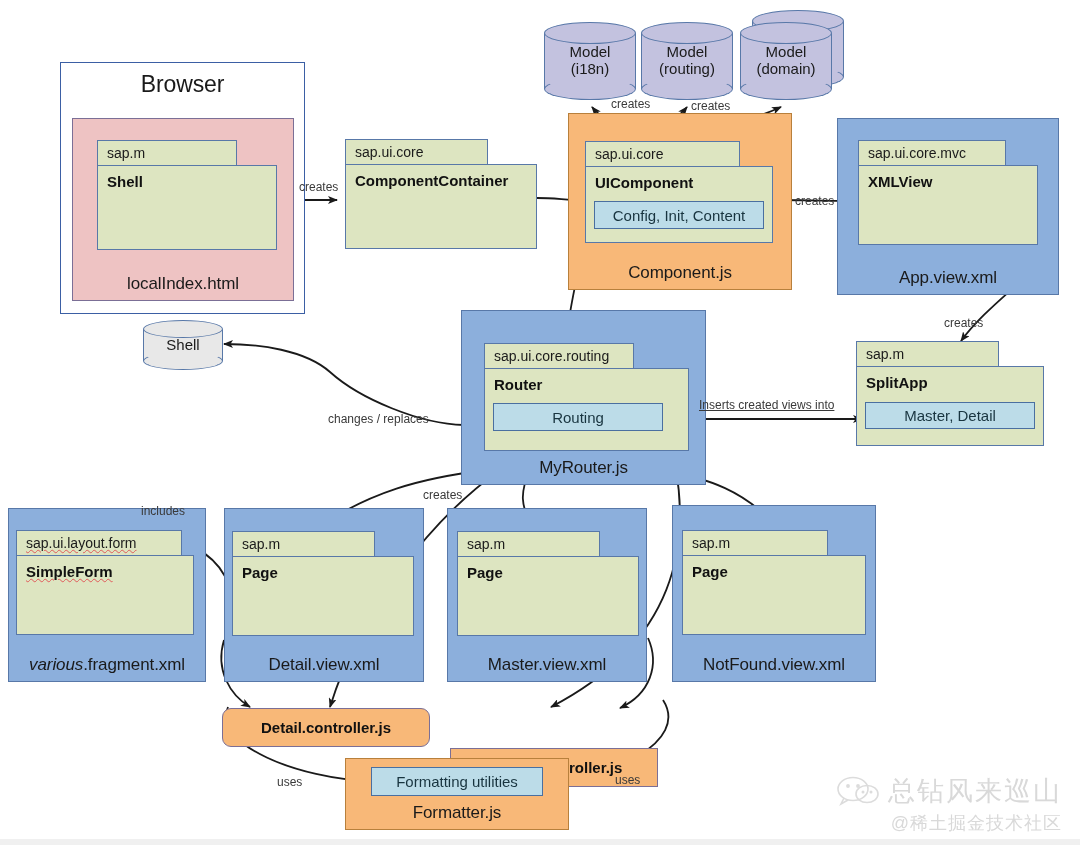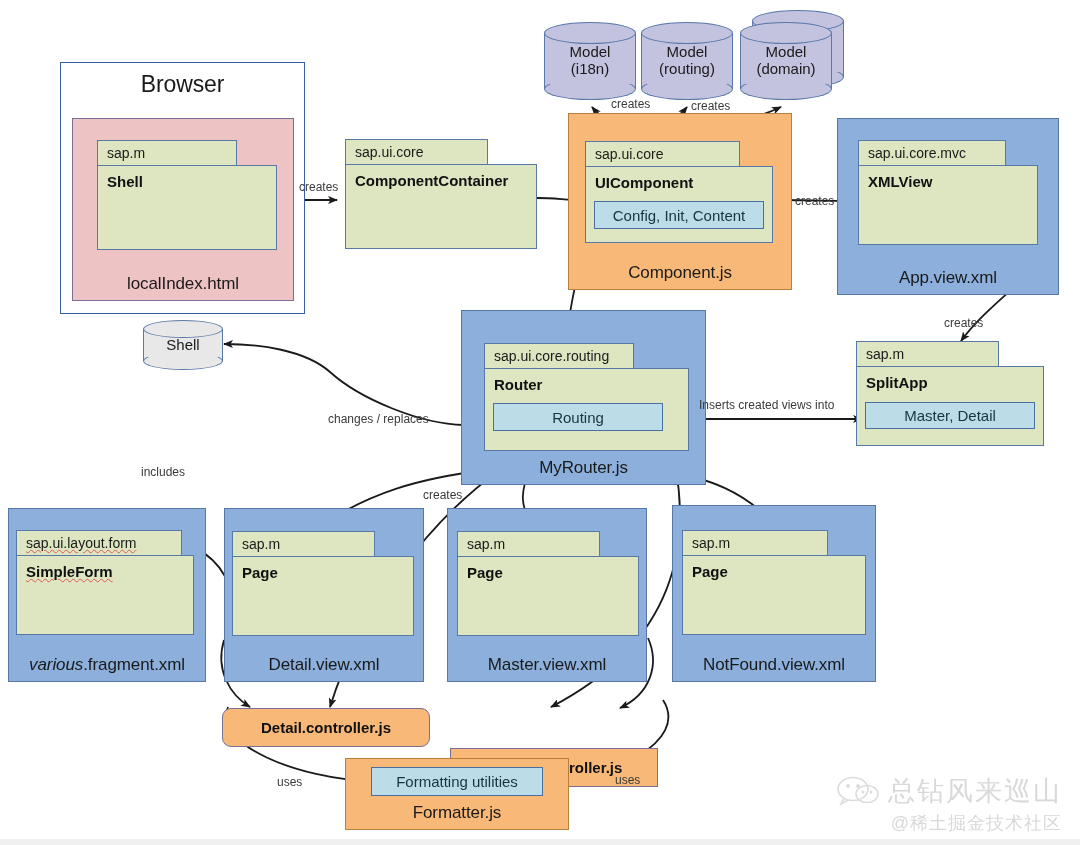--- a/index.html
+++ b/index.html
@@ -358,23 +358,23 @@
     <div class="cyl-top" style="height:18px;"></div>
     <div class="cyl-text">Shell</div>
   </div>
 
   <div class="edge-label" style="left:299px; top:180px;">creates</div>
   <div class="edge-label" style="left:611px; top:97px;">creates</div>
   <div class="edge-label" style="left:691px; top:99px;">creates</div>
   <div class="edge-label" style="left:795px; top:194px;">creates</div>
   <div class="edge-label" style="left:944px; top:316px;">creates</div>
   <div class="edge-label" style="left:328px; top:412px;">changes / replaces</div>
-  <div class="edge-label" style="left:699px; top:398px;">Inserts created views into</div>
+  <div class="edge-label" style="left:699px; top:398px;text-decoration:underline;">Inserts created views into</div>
   <div class="edge-label" style="left:423px; top:488px;">creates</div>
-  <div class="edge-label" style="left:141px; top:465px;">includes</div>
+  <div class="edge-label" style="left:141px; top:504px;">includes</div>
   <div class="edge-label" style="left:277px; top:775px;">uses</div>
   <div class="edge-label" style="left:615px; top:773px;">uses</div>
 
   <div id="watermark">
     <div id="wm-line1">
       <svg width="44" height="30" viewBox="0 0 44 30">
         <ellipse cx="17" cy="13" rx="15" ry="11.5" fill="none" stroke="#dcdcdc" stroke-width="1.6"></ellipse>
         <path d="M8,22 L5,28 L12,24" fill="none" stroke="#dcdcdc" stroke-width="1.6"></path>
         <circle cx="12" cy="10" r="1.9" fill="#dcdcdc"></circle>
         <circle cx="22" cy="10" r="1.9" fill="#dcdcdc"></circle>

